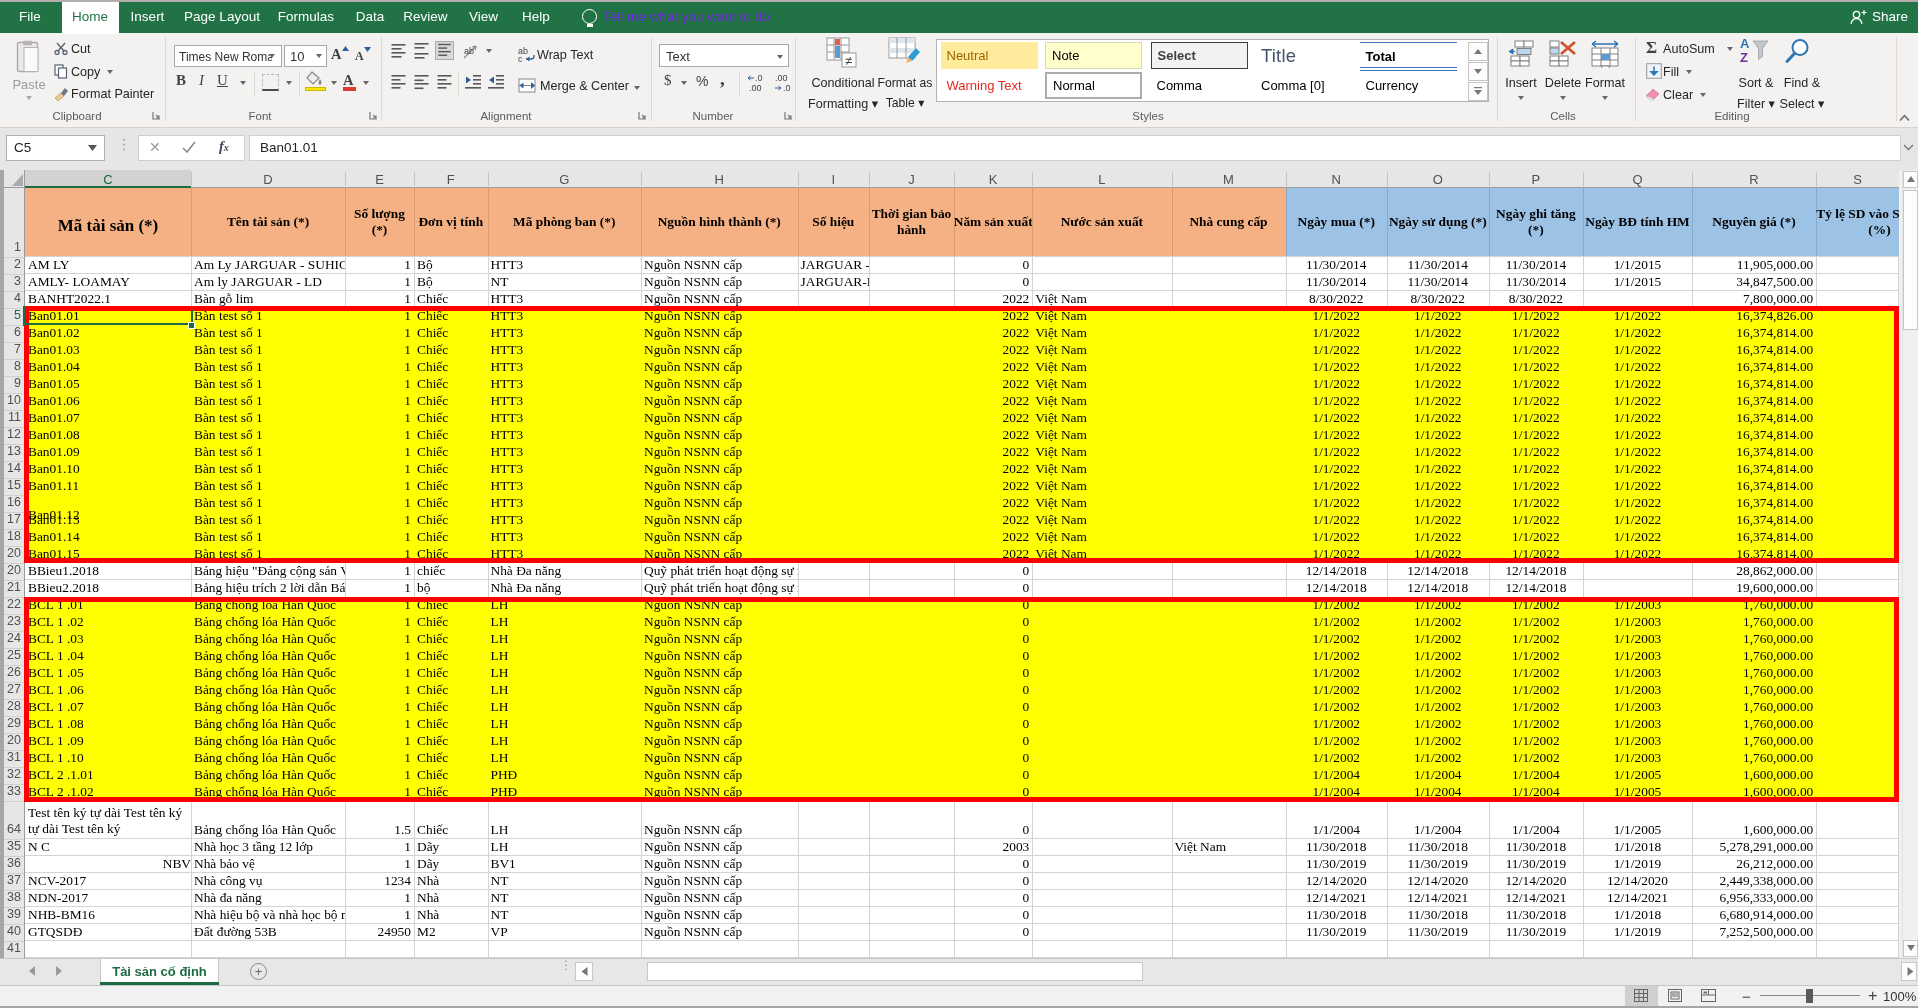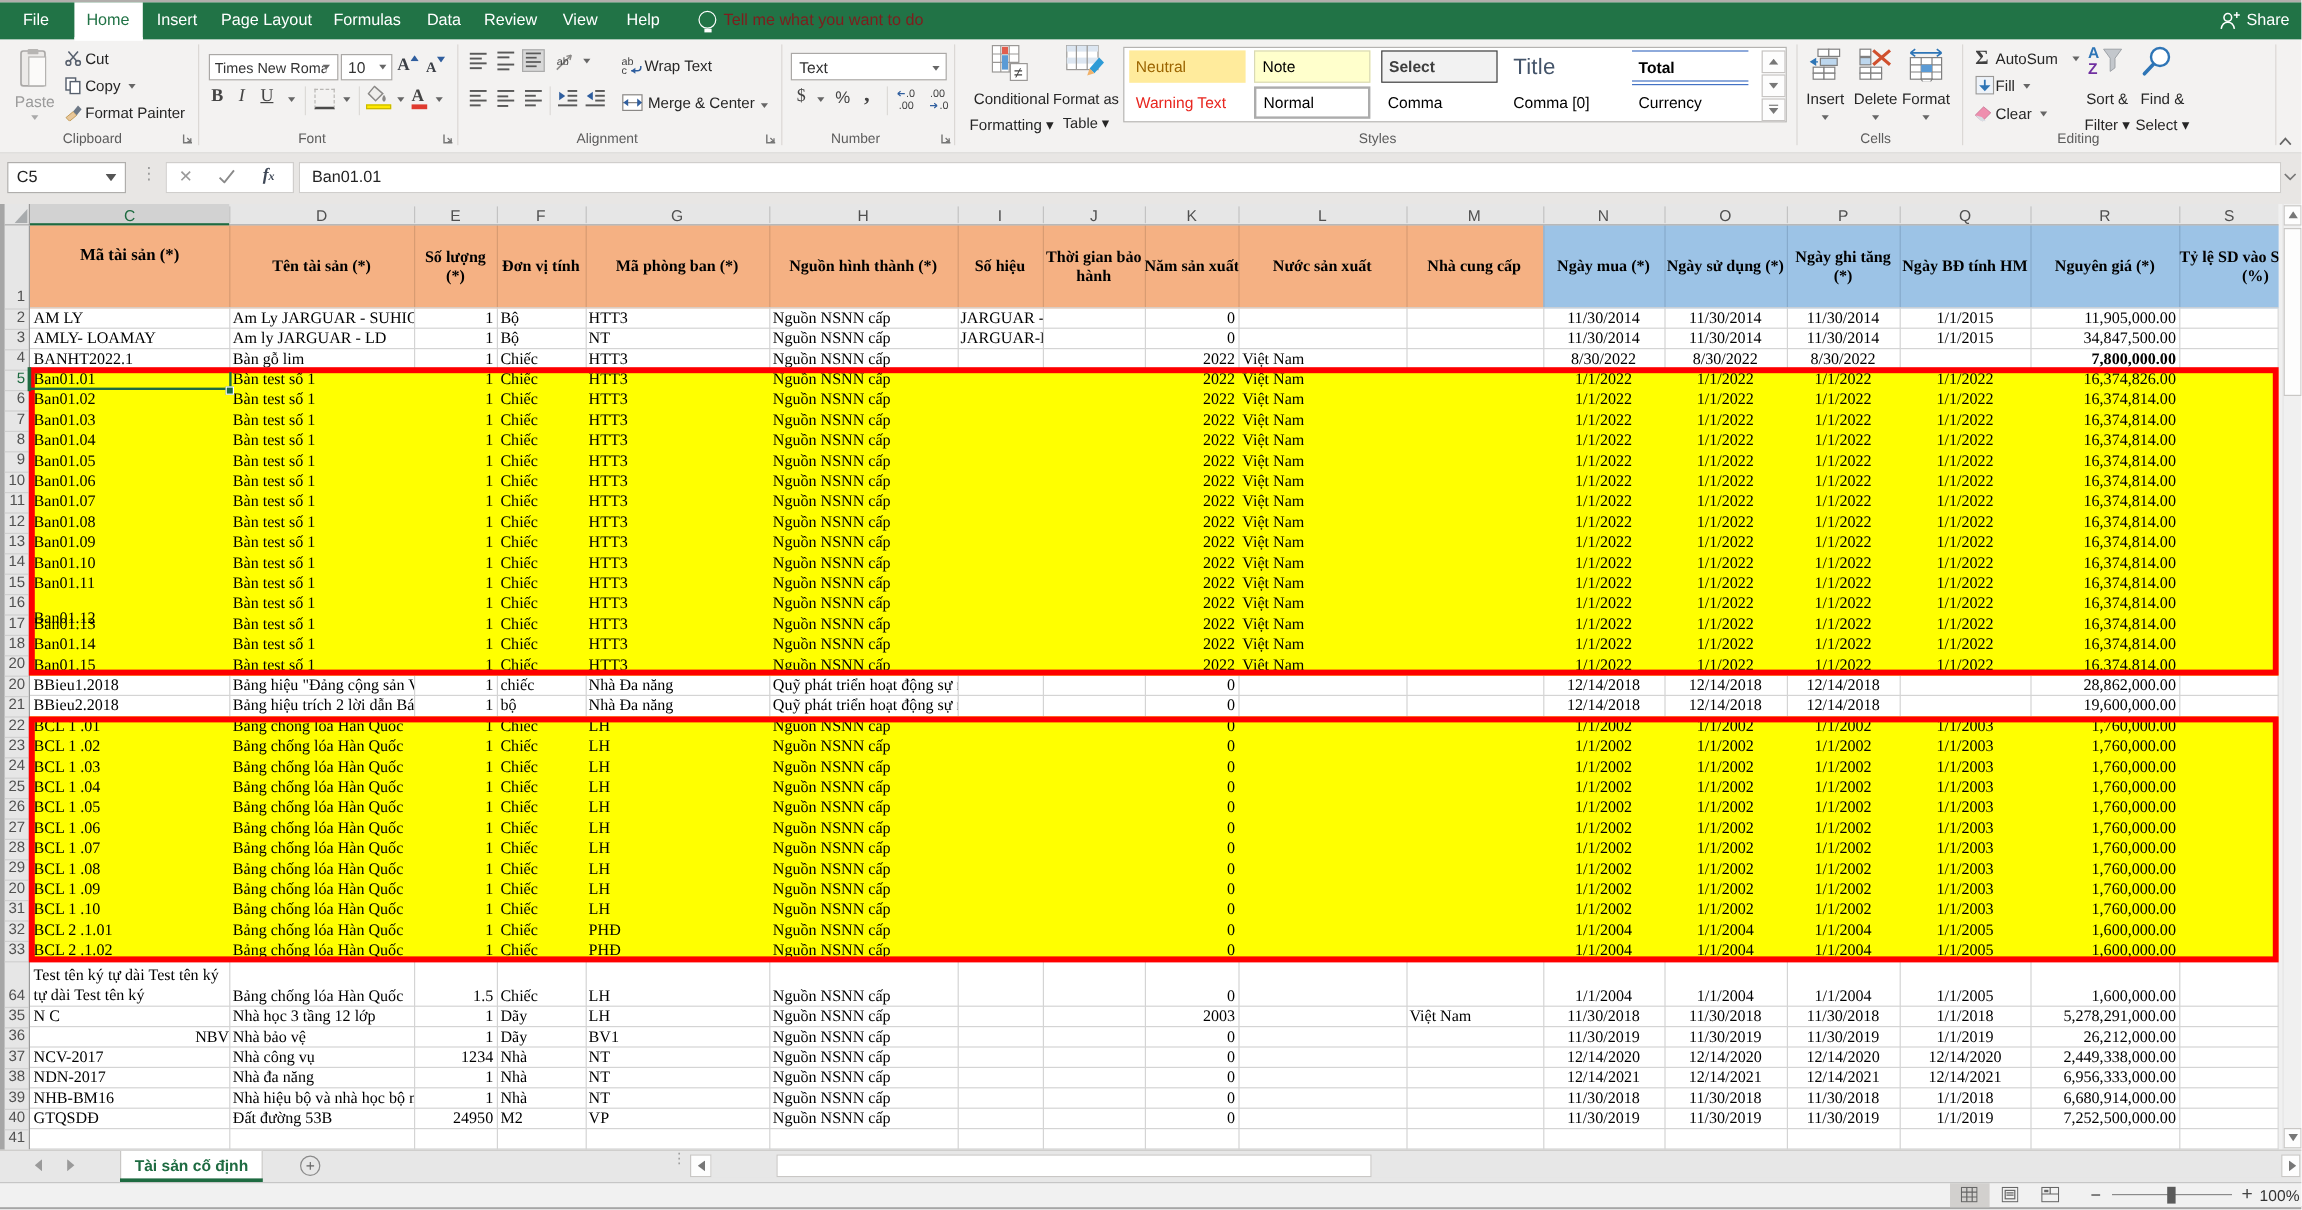--- a/index.html
+++ b/index.html
@@ -16,21 +16,21 @@
 <div class="a" style="left:90px;top:9px;width:160px;margin-left:-80px;text-align:center;font-size:13.5px;color:#217346;">Home</div>
 <div class="a" style="left:147.5px;top:9px;width:160px;margin-left:-80px;text-align:center;font-size:13.5px;color:#fff;">Insert</div>
 <div class="a" style="left:222px;top:9px;width:160px;margin-left:-80px;text-align:center;font-size:13.5px;color:#fff;">Page Layout</div>
 <div class="a" style="left:306px;top:9px;width:160px;margin-left:-80px;text-align:center;font-size:13.5px;color:#fff;">Formulas</div>
 <div class="a" style="left:370px;top:9px;width:160px;margin-left:-80px;text-align:center;font-size:13.5px;color:#fff;">Data</div>
 <div class="a" style="left:425.5px;top:9px;width:160px;margin-left:-80px;text-align:center;font-size:13.5px;color:#fff;">Review</div>
 <div class="a" style="left:483.5px;top:9px;width:160px;margin-left:-80px;text-align:center;font-size:13.5px;color:#fff;">View</div>
 <div class="a" style="left:536px;top:9px;width:160px;margin-left:-80px;text-align:center;font-size:13.5px;color:#fff;">Help</div>
 <div class="a" style="left:582px;top:9px;width:15px;height:15px;border:1.6px solid #fff;border-radius:50%;"></div>
 <div class="a" style="left:586.5px;top:24px;width:6px;height:2.5px;background:#fff"></div>
-<div class="a" style="left:603px;top:9px;font-size:13.5px;color:#7f1d1d">Tell me what you want to do</div>
+<div class="a" style="left:603px;top:9px;font-size:13.5px;color:#6d28d9">Tell me what you want to do</div>
 <svg class="a" style="left:1849px;top:8px" width="19" height="18" viewBox="0 0 19 18">
     <circle cx="7.5" cy="6.5" r="3.2" fill="none" stroke="#fff" stroke-width="1.3"></circle>
     <path d="M2 16 q1 -5.5 5.5 -5.5 q4.5 0 5.5 5.5" fill="none" stroke="#fff" stroke-width="1.3"></path>
     <path d="M12.5 4.5 h5 M15 2 v5" stroke="#fff" stroke-width="1.2"></path>
   </svg>
 <div class="a" style="left:1872px;top:9px;font-size:13.5px;color:#fff">Share</div>
 <div class="a" style="left:0px;top:33px;width:1918px;height:95px;background:#f3f2f1"></div>
 <div class="a" style="left:0px;top:126.5px;width:1918px;height:1.5px;background:#d5d2cf"></div>
 <div class="a" style="left:61.5px;top:31px;width:57.5px;height:3px;background:#fff"></div>
 <svg class="a" style="left:15px;top:40px" width="28" height="35" viewBox="0 0 28 35">
@@ -552,21 +552,21 @@
 <div class="a" style="left:954px;top:800.5px;width:1px;height:157px;background:#d4d4d4"></div>
 <div class="a" style="left:1032.3px;top:800.5px;width:1px;height:157px;background:#d4d4d4"></div>
 <div class="a" style="left:1171.5px;top:800.5px;width:1px;height:157px;background:#d4d4d4"></div>
 <div class="a" style="left:1285.5px;top:800.5px;width:1px;height:157px;background:#d4d4d4"></div>
 <div class="a" style="left:1387px;top:800.5px;width:1px;height:157px;background:#d4d4d4"></div>
 <div class="a" style="left:1488.5px;top:800.5px;width:1px;height:157px;background:#d4d4d4"></div>
 <div class="a" style="left:1583.3px;top:800.5px;width:1px;height:157px;background:#d4d4d4"></div>
 <div class="a" style="left:1691.7px;top:800.5px;width:1px;height:157px;background:#d4d4d4"></div>
 <div class="a" style="left:1816.3px;top:800.5px;width:1px;height:157px;background:#d4d4d4"></div>
 <div class="a" style="left:1898px;top:800.5px;width:1px;height:157px;background:#d4d4d4"></div>
-<div class="a" style="left:25px;top:180px;width:166px;height:68px;display:flex;align-items:center;justify-content:center;text-align:center;font-weight:bold;font-family:'Liberation Serif',serif;font-size:14px;color:#000;line-height:16px;overflow:hidden;white-space:nowrap">
+<div class="a" style="left:25px;top:192px;width:166px;height:68px;display:flex;align-items:center;justify-content:center;text-align:center;font-weight:bold;font-family:'Liberation Serif',serif;font-size:17px;color:#000;line-height:16px;overflow:hidden;white-space:nowrap">
     <div>Mã tài sản (*)</div>
   </div>
 <div class="a" style="left:191px;top:188px;width:154px;height:68px;display:flex;align-items:center;justify-content:center;text-align:center;font-weight:bold;font-family:'Liberation Serif',serif;font-size:13.4px;color:#000;line-height:16px;overflow:hidden;white-space:nowrap">
     <div>Tên tài sản (*)</div>
   </div>
 <div class="a" style="left:345px;top:188px;width:69px;height:68px;display:flex;align-items:center;justify-content:center;text-align:center;font-weight:bold;font-family:'Liberation Serif',serif;font-size:13.4px;color:#000;line-height:16px;overflow:hidden;white-space:nowrap">
     <div>Số lượng<br>(*)</div>
   </div>
 <div class="a" style="left:414px;top:188px;width:73.5px;height:68px;display:flex;align-items:center;justify-content:center;text-align:center;font-weight:bold;font-family:'Liberation Serif',serif;font-size:13.4px;color:#000;line-height:16px;overflow:hidden;white-space:nowrap">
     <div>Đơn vị tính</div>
@@ -640,21 +640,21 @@
 <div class="a ser" style="left:191px;top:291px;width:154px;height:16px;text-align:left;padding-left:3px;">Bàn gỗ lim</div>
 <div class="a ser" style="left:345px;top:291px;width:69px;height:16px;text-align:right;padding-right:3px;">1</div>
 <div class="a ser" style="left:414px;top:291px;width:73.5px;height:16px;text-align:left;padding-left:3px;">Chiếc</div>
 <div class="a ser" style="left:487.5px;top:291px;width:153.5px;height:16px;text-align:left;padding-left:3px;">HTT3</div>
 <div class="a ser" style="left:641px;top:291px;width:156.5px;height:16px;text-align:left;padding-left:3px;">Nguồn NSNN cấp</div>
 <div class="a ser" style="left:954px;top:291px;width:78.3px;height:16px;text-align:right;padding-right:3px;">2022</div>
 <div class="a ser" style="left:1032.3px;top:291px;width:139.2px;height:16px;text-align:left;padding-left:3px;">Việt Nam</div>
 <div class="a ser" style="left:1285.5px;top:291px;width:101.5px;height:16px;text-align:center;">8/30/2022</div>
 <div class="a ser" style="left:1387px;top:291px;width:101.5px;height:16px;text-align:center;">8/30/2022</div>
 <div class="a ser" style="left:1488.5px;top:291px;width:94.8px;height:16px;text-align:center;">8/30/2022</div>
-<div class="a ser" style="left:1691.7px;top:291px;width:124.6px;height:16px;text-align:right;padding-right:3px;font-weight:bold;">7,800,000.00</div>
+<div class="a ser" style="left:1691.7px;top:291px;width:124.6px;height:16px;text-align:right;padding-right:3px;">7,800,000.00</div>
 <div class="a ser" style="left:25px;top:308px;width:166px;height:16px;text-align:left;padding-left:3px;">Ban01.01</div>
 <div class="a ser" style="left:191px;top:308px;width:154px;height:16px;text-align:left;padding-left:3px;">Bàn test số 1</div>
 <div class="a ser" style="left:345px;top:308px;width:69px;height:16px;text-align:right;padding-right:3px;">1</div>
 <div class="a ser" style="left:414px;top:308px;width:73.5px;height:16px;text-align:left;padding-left:3px;">Chiếc</div>
 <div class="a ser" style="left:487.5px;top:308px;width:153.5px;height:16px;text-align:left;padding-left:3px;">HTT3</div>
 <div class="a ser" style="left:641px;top:308px;width:156.5px;height:16px;text-align:left;padding-left:3px;">Nguồn NSNN cấp</div>
 <div class="a ser" style="left:954px;top:308px;width:78.3px;height:16px;text-align:right;padding-right:3px;">2022</div>
 <div class="a ser" style="left:1032.3px;top:308px;width:139.2px;height:16px;text-align:left;padding-left:3px;">Việt Nam</div>
 <div class="a ser" style="left:1285.5px;top:308px;width:101.5px;height:16px;text-align:center;">1/1/2022</div>
 <div class="a ser" style="left:1387px;top:308px;width:101.5px;height:16px;text-align:center;">1/1/2022</div>

